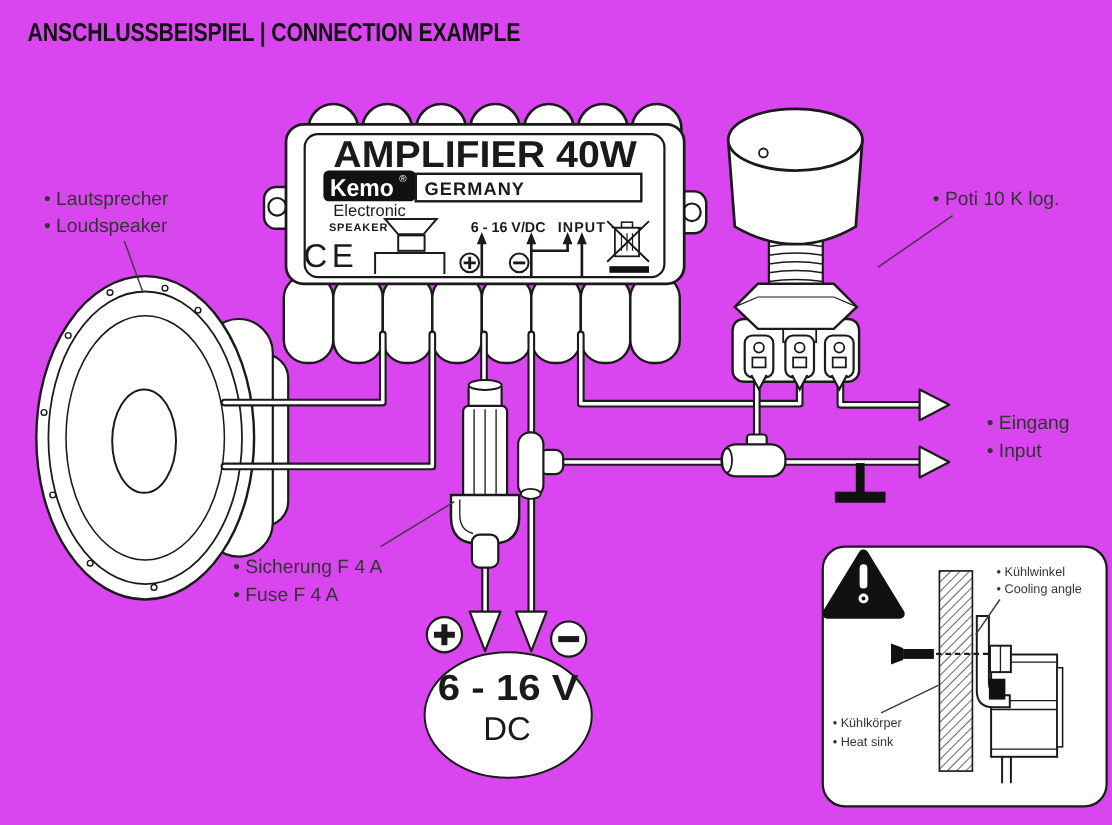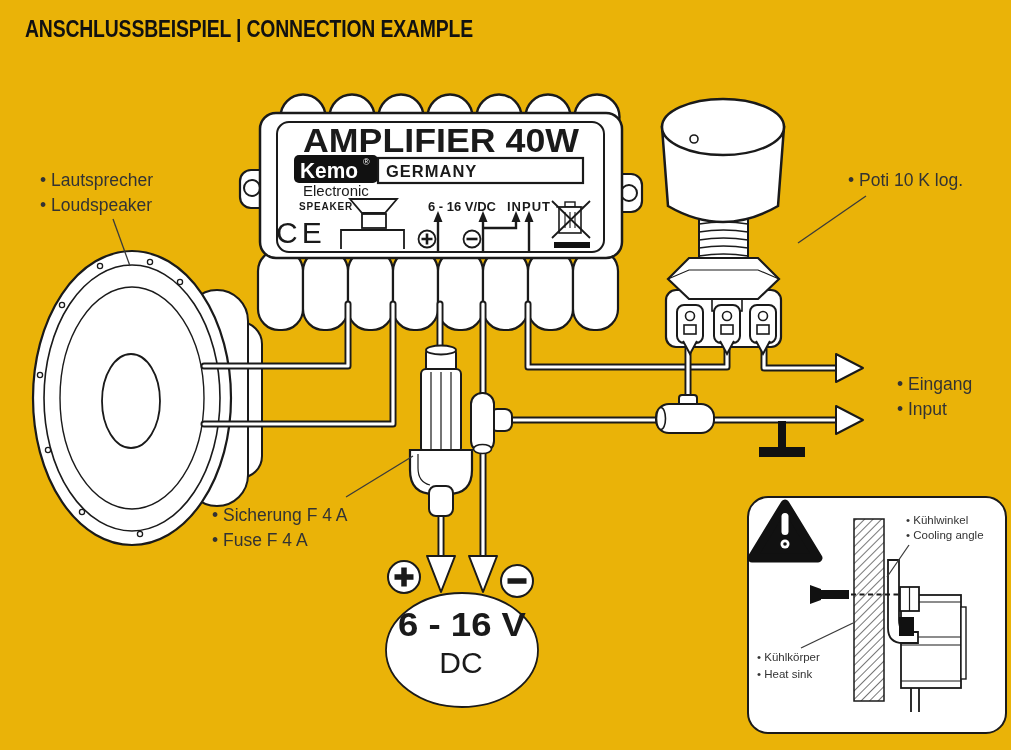--- a/index.html
+++ b/index.html
@@ -1,16 +1,16 @@
 <!DOCTYPE html>
 <html><head>
 <meta charset="utf-8">
 <style>
   html,body{margin:0;padding:0;background:#fff;}
-  .page{position:relative;width:1011px;height:750px;background:#eab308;overflow:hidden;
+  .page{position:relative;width:1011px;height:750px;background:#d946ef;overflow:hidden;
         font-family:"Liberation Sans",sans-serif;}
   svg text{font-family:"Liberation Sans",sans-serif;fill:#1a1a1a;}
   .t-title{font-size:23.5px;font-weight:bold;letter-spacing:-.2px;fill:#111;}
   .t-label{font-size:17.5px;fill:#333;}
   .t-ins{font-size:11.5px;fill:#333;}
   .t-amp{font-size:34px;font-weight:bold;}
   .t-kemo{font-size:22px;font-weight:bold;fill:#fff;}
   .t-reg{font-size:9px;fill:#fff;}
   .t-ger{font-size:16.5px;font-weight:bold;letter-spacing:1px;}
   .t-ele{font-size:15px;}

